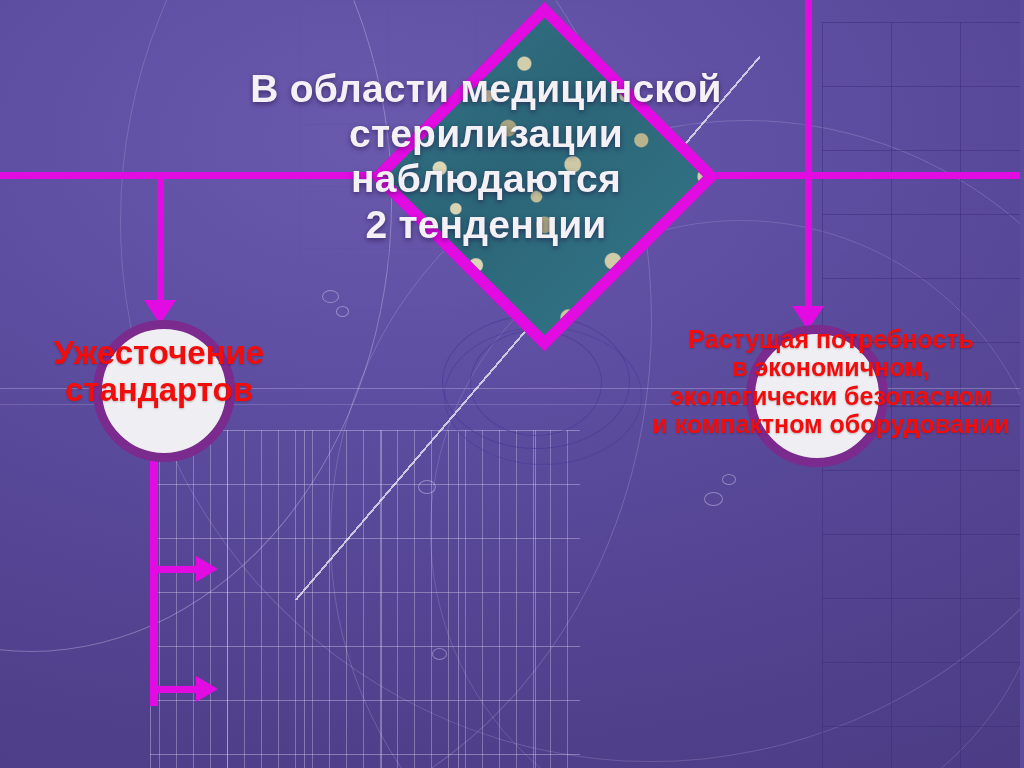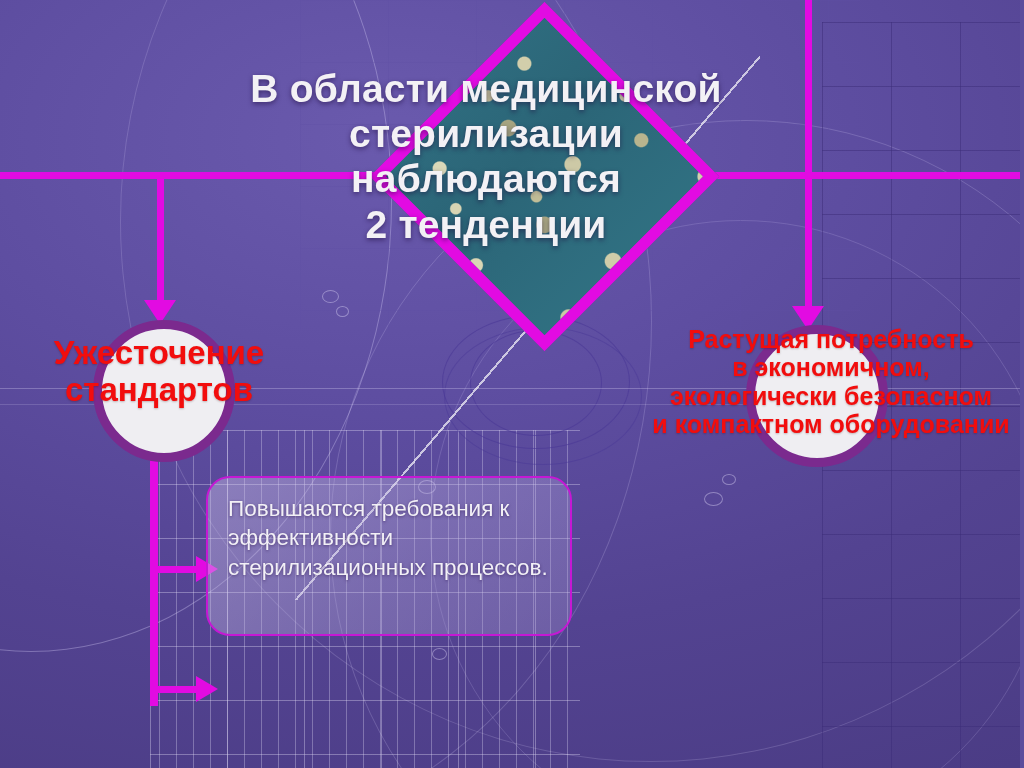--- a/index.html
+++ b/index.html
@@ -242,15 +242,14 @@
 наблюдаются
 2 тенденции</div>
 
   <div class="red-label" id="label-left">Ужесточение
 стандартов</div>
   <div class="red-label" id="label-right">Растущая потребность
 в экономичном,
 экологически безопасном
 и компактном оборудовании</div>
 
-  <div class="info-box" id="box-1">Повышаются требования к эффективности стерилизационных процессов.</div>
 
 </div>
 
 </body></html>

